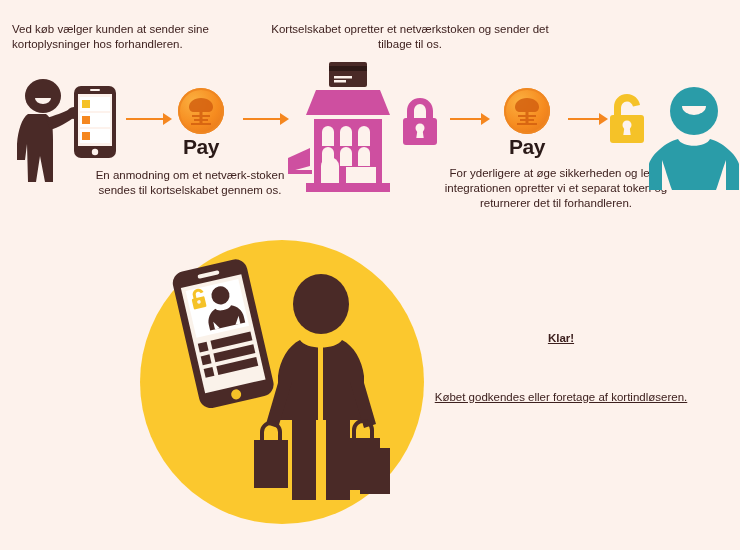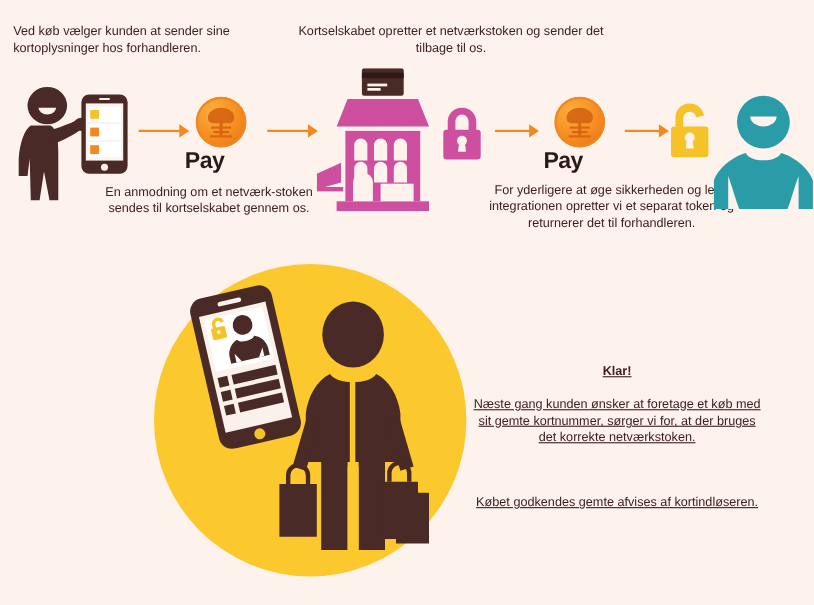--- a/index.html
+++ b/index.html
@@ -49,21 +49,21 @@
     border-top: 6px solid transparent;
     border-bottom: 6px solid transparent;
     border-left: 9px solid #F5871F;
   }
   #arrow-1 { left: 126px; top: 113px; width: 46px; }
   #arrow-2 { left: 243px; top: 113px; width: 46px; }
   #arrow-3 { left: 450px; top: 113px; width: 40px; }
   #arrow-4 { left: 568px; top: 113px; width: 40px; }
 
   
-  .paygroup { position: absolute; width: 66px; }
+  .paygroup { position: absolute; width: 66px; text-align: center; }
   #pay-1 { left: 168px; top: 88px; }
   #pay-2 { left: 494px; top: 88px; }
   .coin {
     width: 46px; height: 46px;
     margin: 0 auto;
     border-radius: 50%;
     background: radial-gradient(circle at 35% 30%, #FBB040 0%, #F68B1F 55%, #E0701A 100%);
     box-shadow: inset 0 0 0 2px #EF8722;
     position: relative;
   }
@@ -110,23 +110,22 @@
 
 <div id="canvas">
 
   <div class="cap" id="cap-top-left">Ved køb vælger kunden at sender sine kortoplysninger hos forhandleren.</div>
   <div class="cap" id="cap-mid-left">En anmodning om et netværk-stoken sendes til kortselskabet gennem os.</div>
   <div class="cap" id="cap-top-mid">Kortselskabet opretter et netværkstoken og sender det tilbage til os.</div>
   <div class="cap" id="cap-mid-right">For yderligere at øge sikkerheden og lette integrationen opretter vi et separat token og returnerer det til forhandleren.</div>
 
   <div class="cap" id="cap-bottom">
     <div style="font-weight:bold;">Klar!</div>
-    <div>Næste gang kunden ønsker at foretage et køb med sit gemte kortnummer, sørger vi for, at der bruges det korrekte netværkstoken.</div>
     <div style="height:14px;"></div>
-    <div>Købet godkendes gemte afvises af kortindløseren.</div>
+    <div>Købet godkendes eller foretage af kortindløseren.</div>
   </div>
 
   <div class="arrow" id="arrow-1">
     <div class="shaft"></div>
     <div class="head"></div>
   </div>
   <div class="arrow" id="arrow-2">
     <div class="shaft"></div>
     <div class="head"></div>
   </div>

